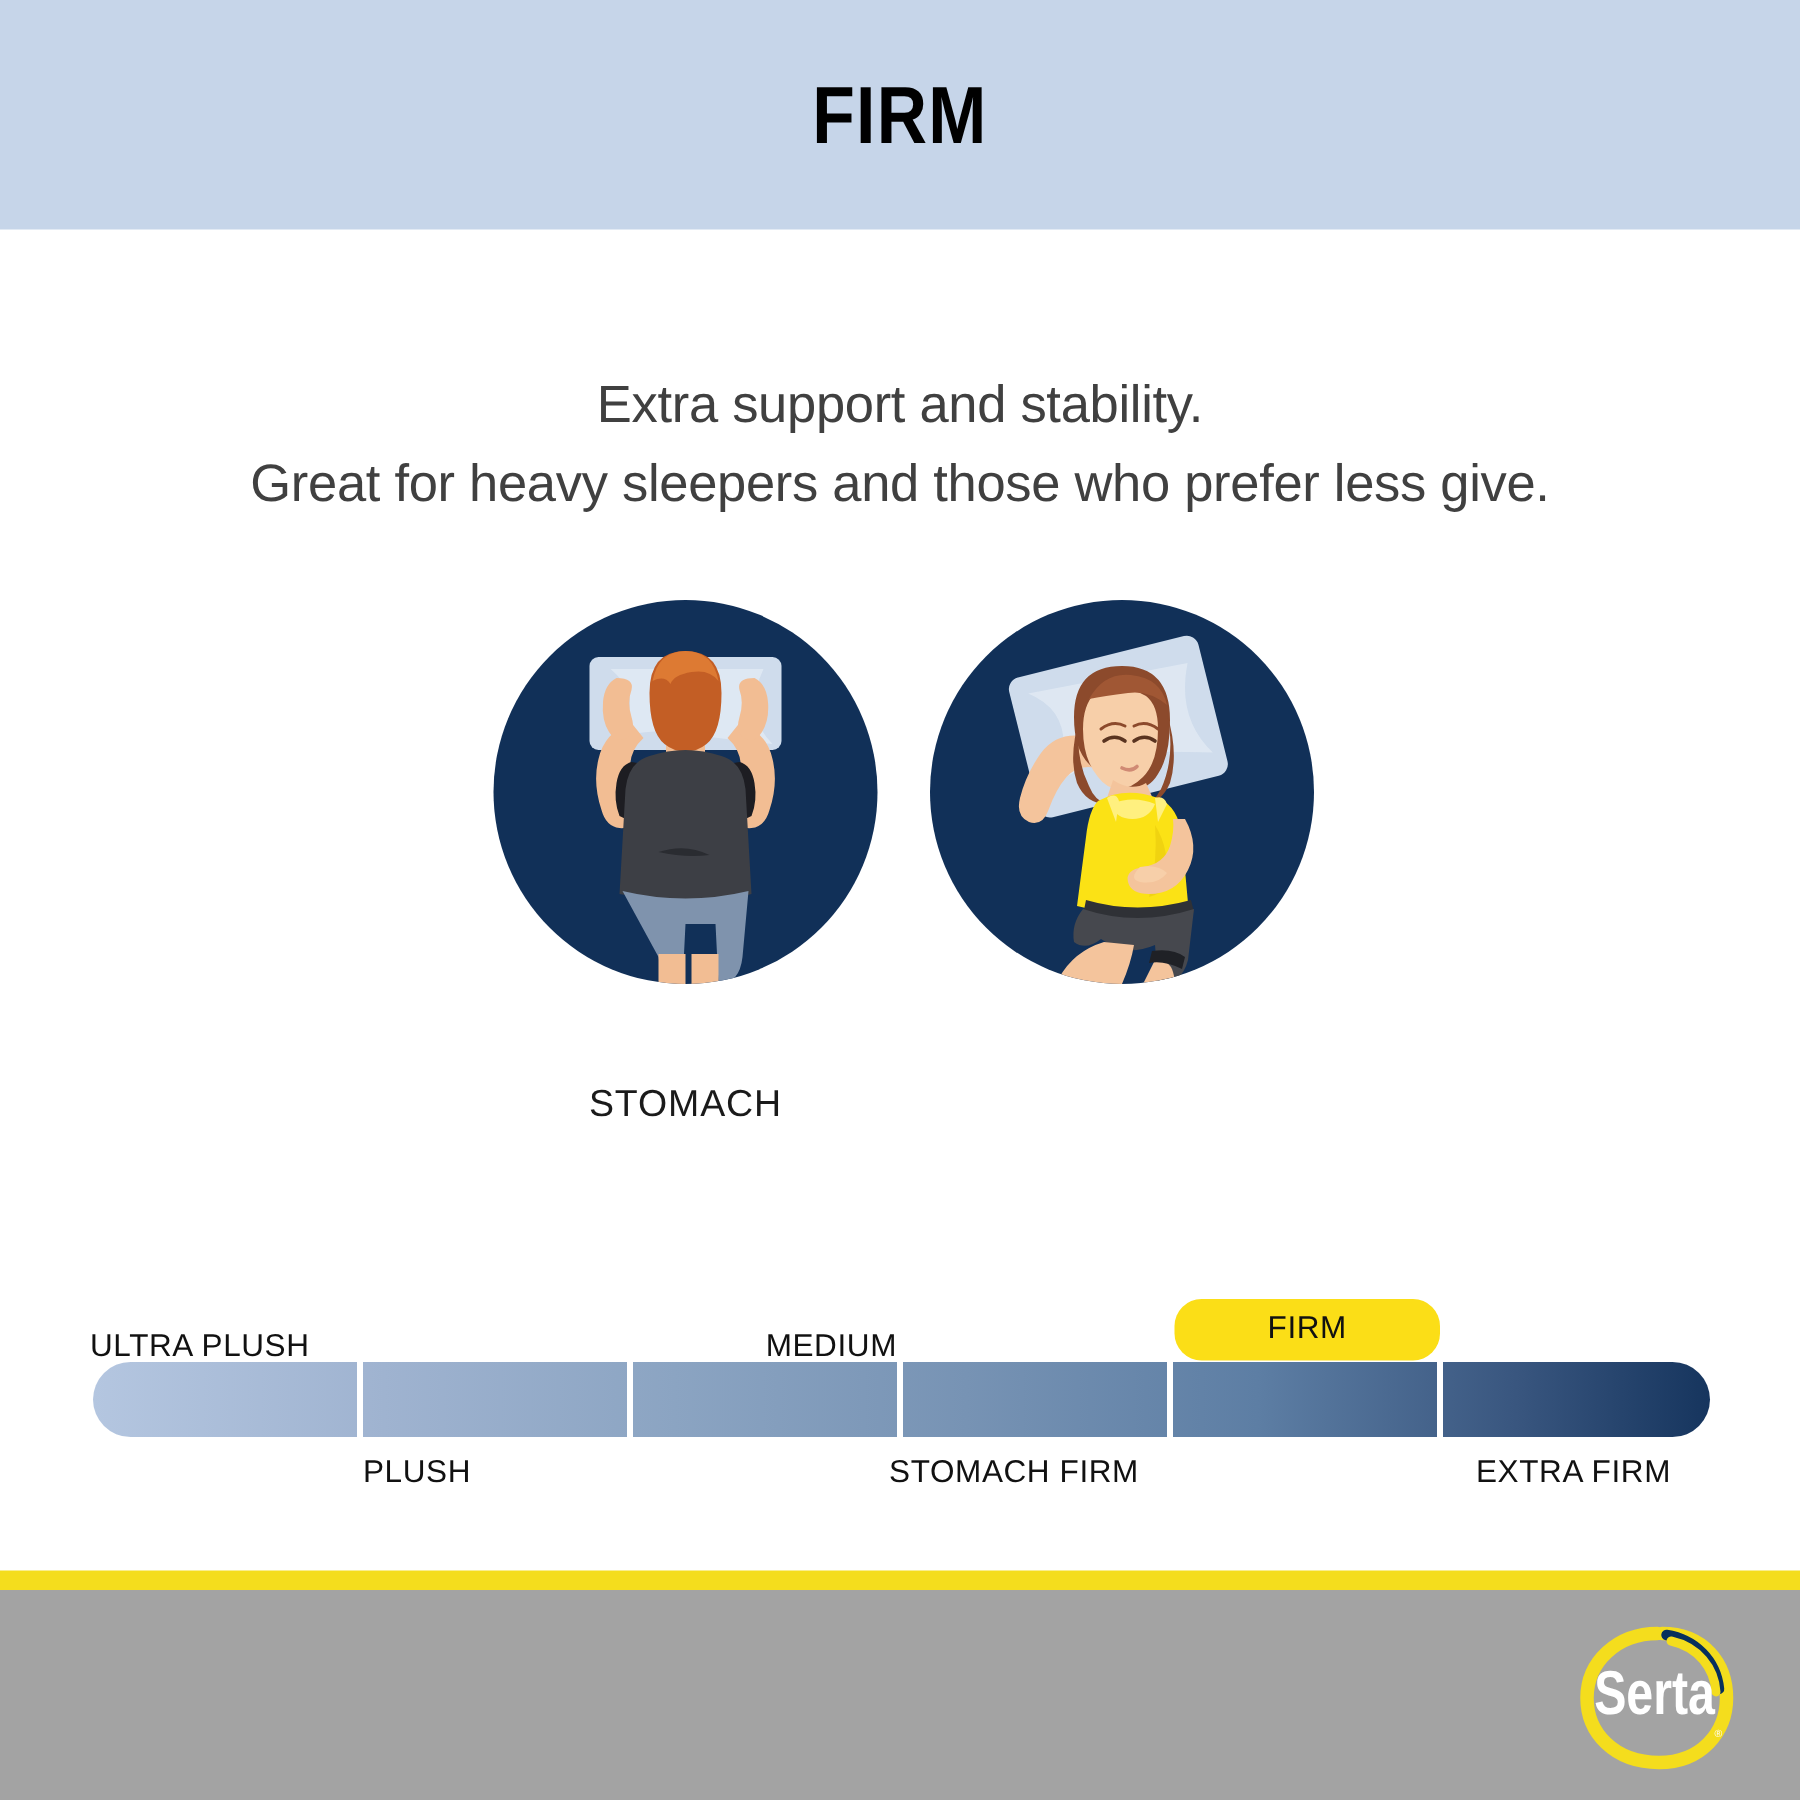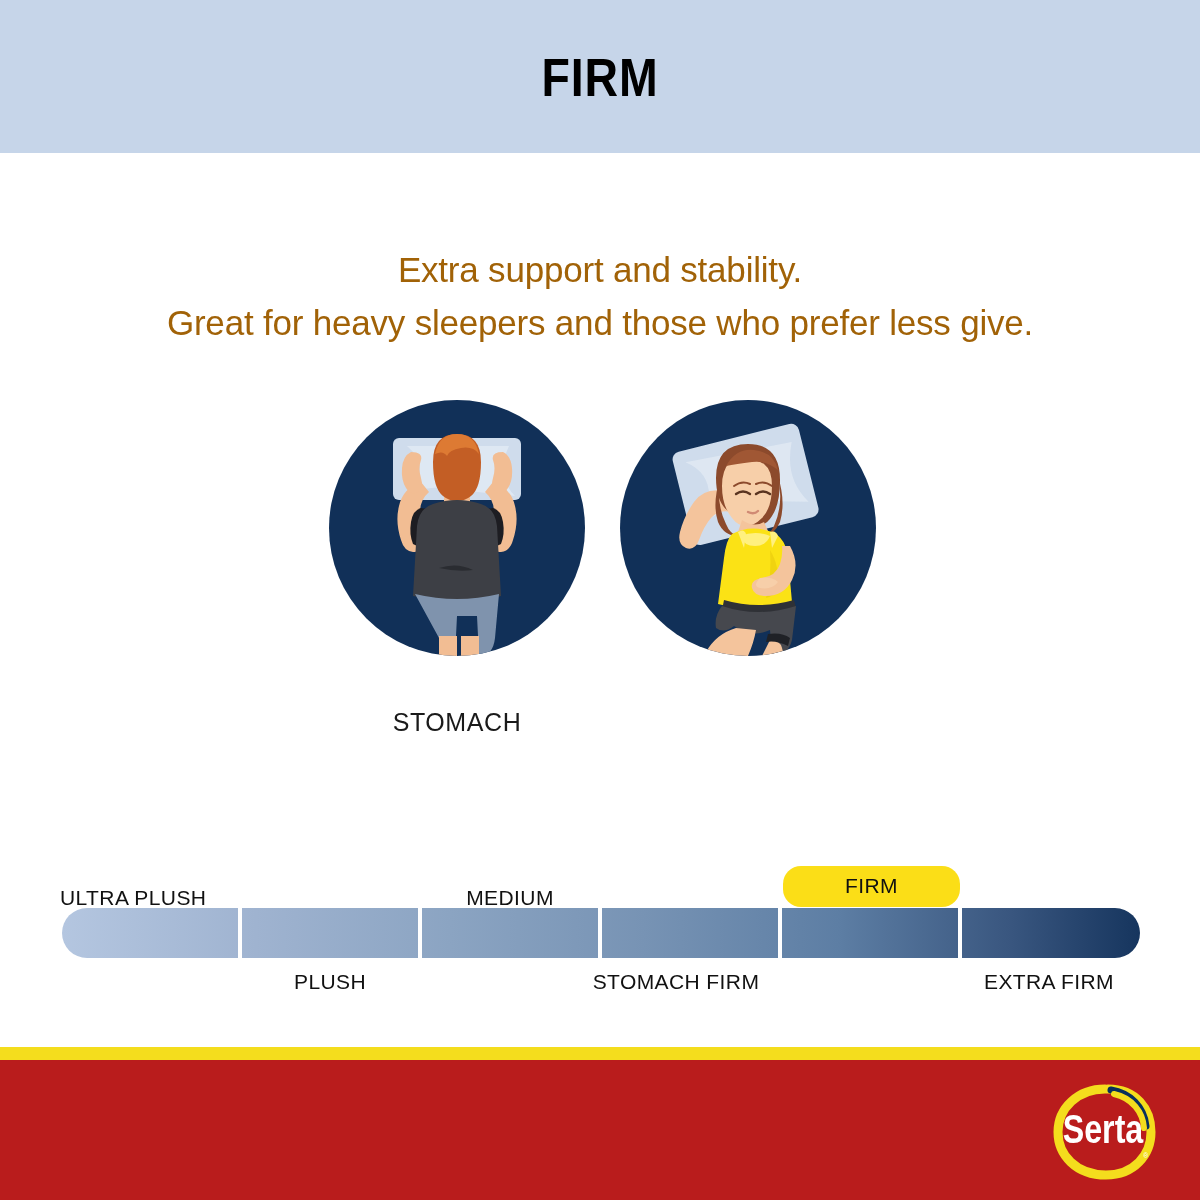--- a/index.html
+++ b/index.html
@@ -29,21 +29,21 @@
     font-family: "Liberation Sans", sans-serif;
     transform: scaleX(0.86);
   }
 
   
   .subtitle {
     position: absolute; left: 0; top: 243px; width: 1200px;
     text-align: center;
     font-size: 35px;
     line-height: 53px;
-    color: #a16207;
+    color: #404040;
     font-weight: 400;
     font-family: "Liberation Sans", sans-serif;
     letter-spacing: -0.2px;
   }
   .subtitle .ln { display: block; }
 
   
   .illos {
     position: absolute; left: 0; top: 400px; width: 1200px;
     height: 350px;
@@ -58,21 +58,21 @@
 
   .circle {
     position: relative;
     width: 256px; height: 256px;
     margin: 0 auto;
     border-radius: 50%;
     background: #113058;
     overflow: hidden;
   }
   .illo-label {
-    margin-top: 52px;
+    margin-top: 66px;
     font-size: 25px;
     letter-spacing: 0.6px;
     color: #1a1a1a;
     font-family: "Liberation Sans", sans-serif;
   }
   .circle svg { display: block; width: 256px; height: 256px; }
 
   
   .scale { position: absolute; left: 0; top: 860px; width: 1200px; height: 150px; }
 
@@ -112,21 +112,21 @@
 
   
   .yellow-rule {
     position: absolute; left: 0; top: 1047px;
     width: 1200px; height: 13px;
     background: #f4dd1d;
   }
   .footer {
     position: absolute; left: 0; top: 1060px;
     width: 1200px; height: 140px;
-    background: #b91c1c;
+    background: #a3a3a3;
   }
   .serta-logo {
     position: absolute;
     right: 42px; top: 22px;
     width: 110px; height: 100px;
   }
 </style>
 </head>
 <body>
 
@@ -237,23 +237,23 @@
       <div class="seg first" style="left:0px; width:176px; background-position:0px 0;"></div>
       <div class="seg" style="left:180px; width:176px; background-position:-180px 0;"></div>
       <div class="seg" style="left:360px; width:176px; background-position:-360px 0;"></div>
       <div class="seg" style="left:540px; width:176px; background-position:-540px 0;"></div>
       <div class="seg" style="left:720px; width:176px; background-position:-720px 0;"></div>
       <div class="seg last" style="left:900px; width:178px; background-position:-900px 0;"></div>
     </div>
 
     <div class="lbl top" style="left:60px;">ULTRA PLUSH</div>
 
-    <div class="lbl bottom" style="left:242px; width:176px; text-align:center;">PLUSH</div>
-
-    <div class="lbl top" style="left:422px; width:176px; text-align:center;">MEDIUM</div>
+    <div class="lbl bottom" style="left:242px; width:176px; text-align:left;">PLUSH</div>
+
+    <div class="lbl top" style="left:422px; width:176px; text-align:right;">MEDIUM</div>
 
     <div class="lbl bottom" style="left:588px; width:176px; text-align:center;">STOMACH FIRM</div>
 
     <div class="lbl active" style="left:783px; width:177px;">FIRM</div>
 
     <div class="lbl bottom" style="left:938px; width:176px; text-align:right;">EXTRA FIRM</div>
   </div>
 
   <div class="yellow-rule"></div>
   <div class="footer">

